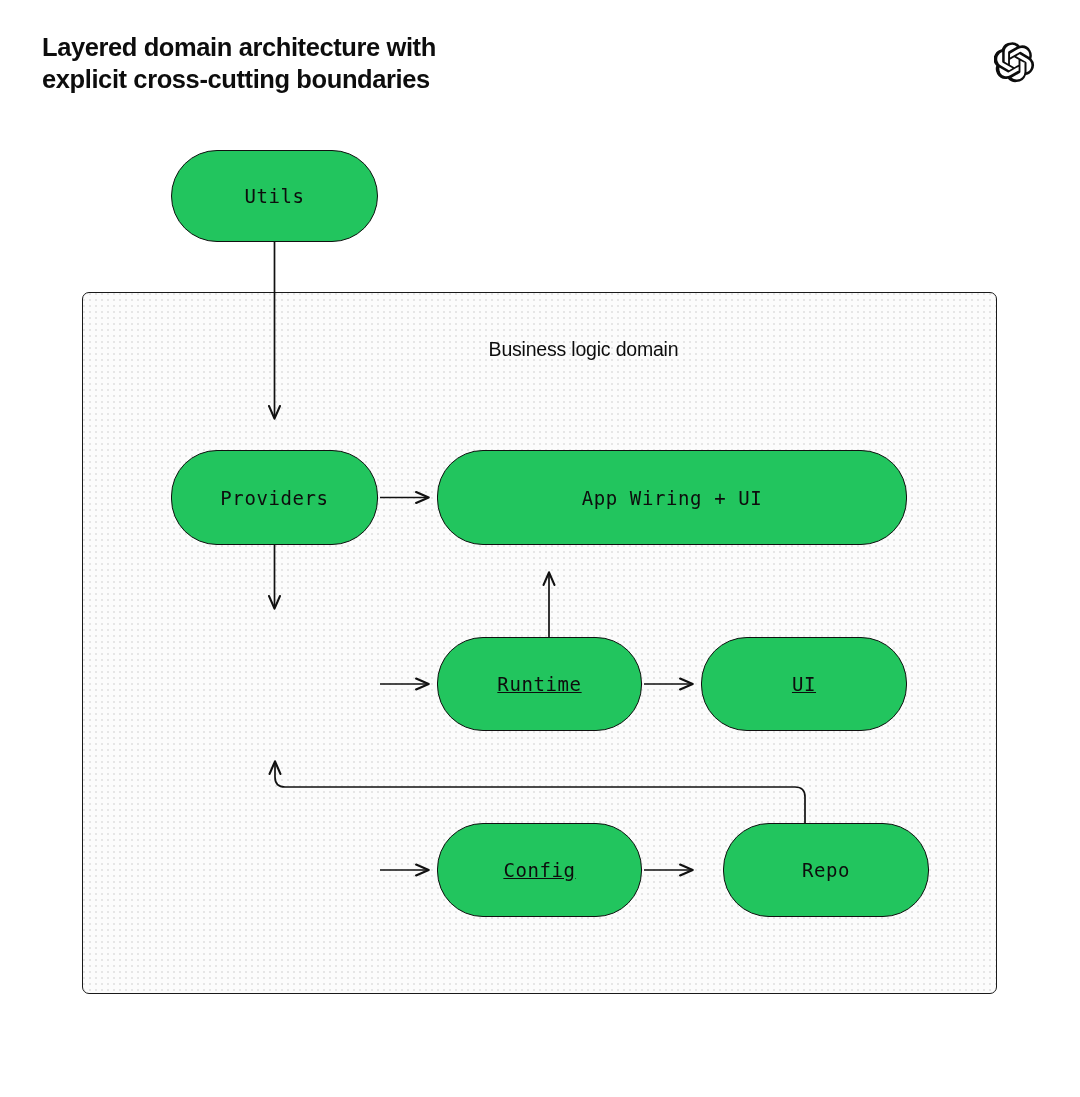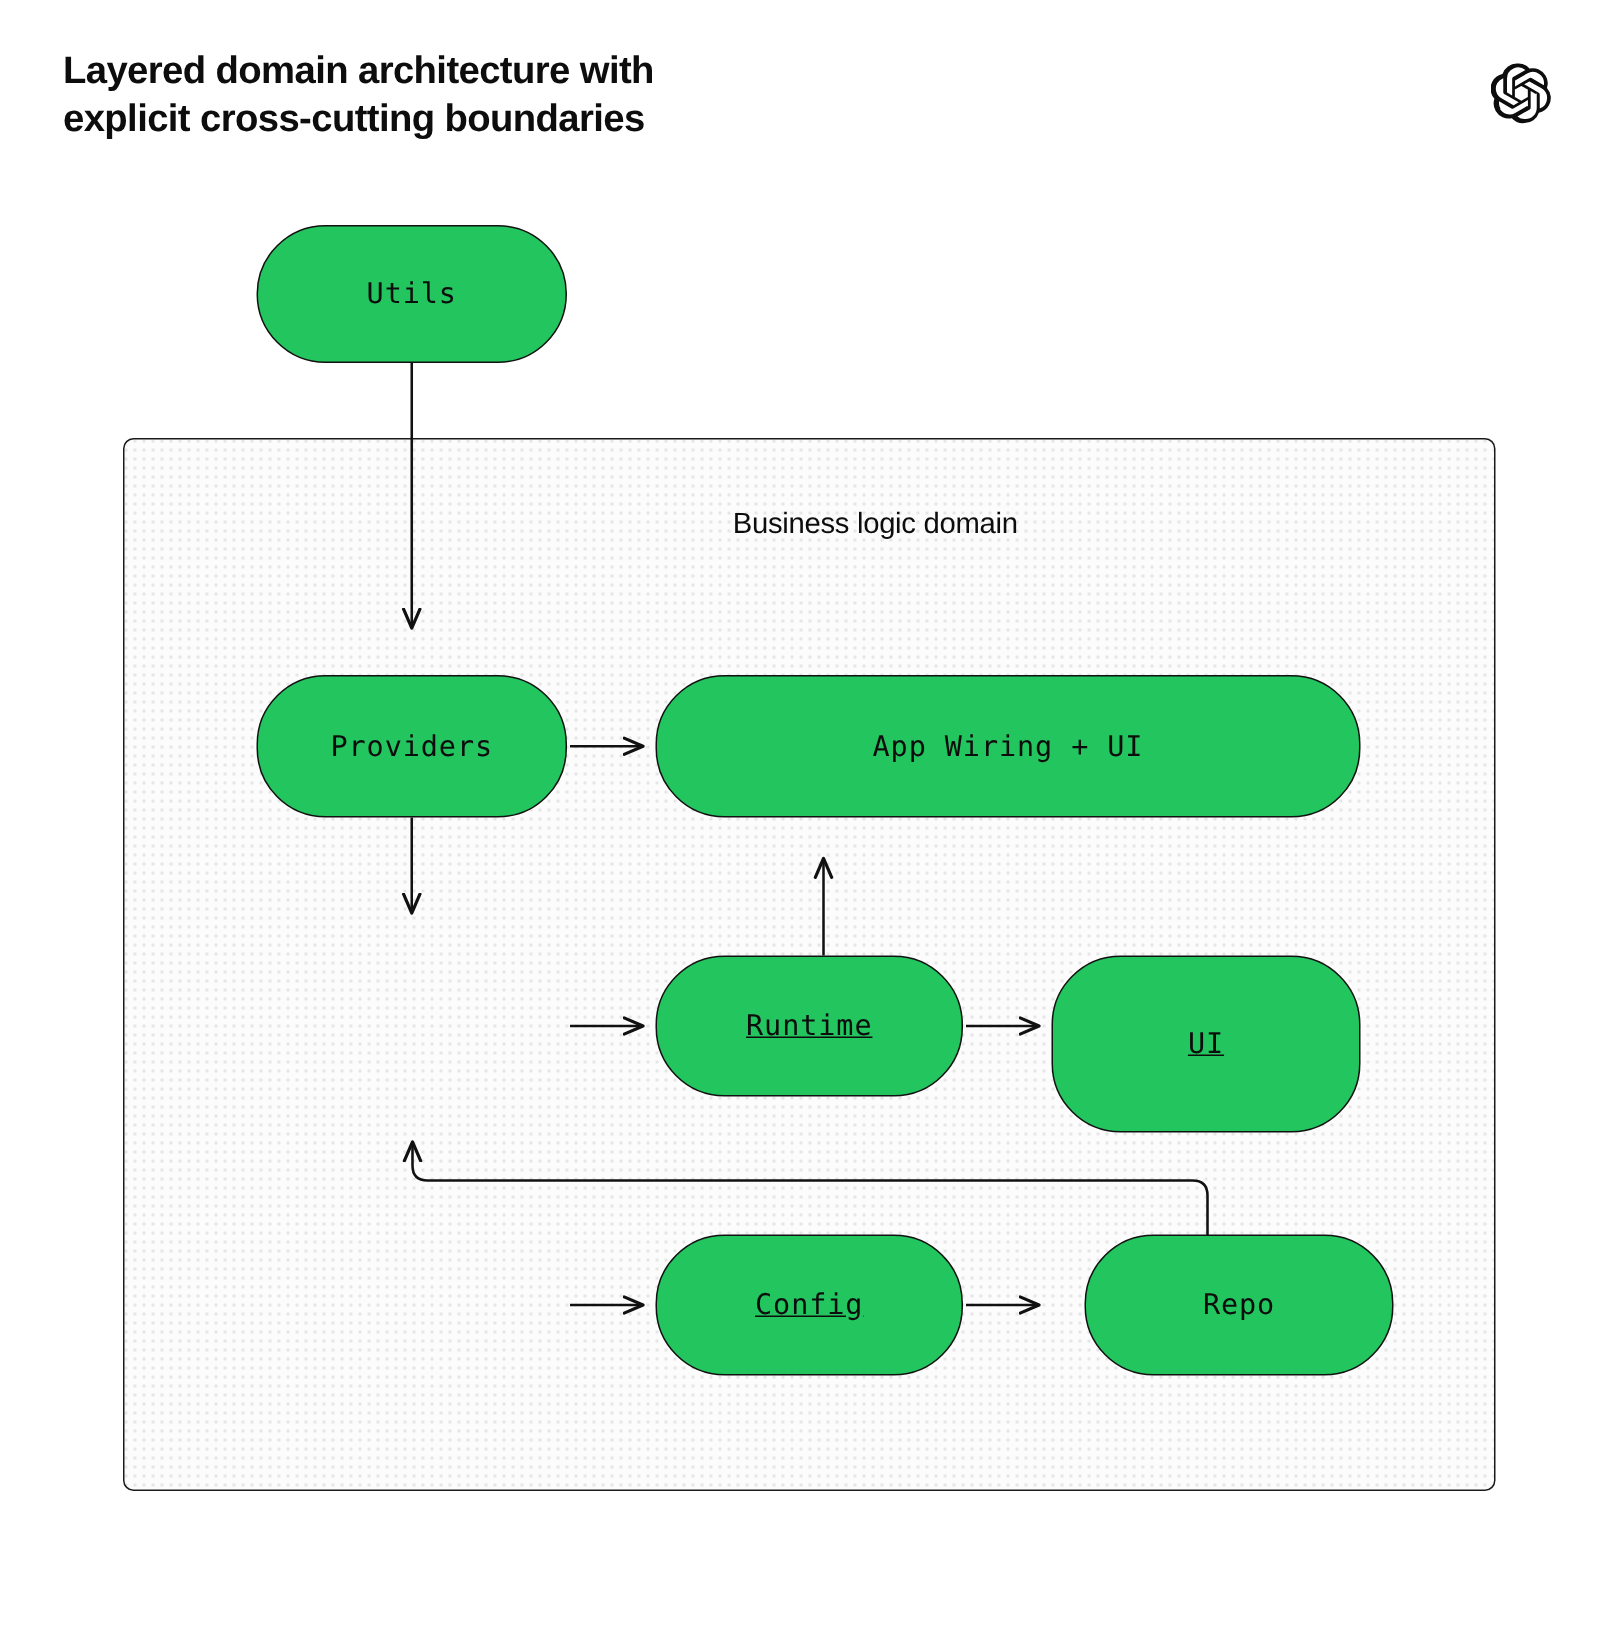--- a/index.html
+++ b/index.html
@@ -102,21 +102,21 @@
     font-size: 19px;
     letter-spacing: 0.6px;
     color: #0d0d0d;
   }
 
   .node-utils      { left: 171px; top: 150px; width: 207px; height: 92px; }
   .node-providers  { left: 171px; top: 450px; width: 207px; height: 95px; }
   .node-appwiring  { left: 437px; top: 450px; width: 470px; height: 95px; }
   .node-service    { left: 171px; top: 637px; width: 207px; height: 94px; }
   .node-runtime    { left: 437px; top: 637px; width: 205px; height: 94px; text-decoration: underline; }
-  .node-ui         { left: 701px; top: 637px; width: 206px; height: 118px; text-decoration: underline; }
+  .node-ui         { left: 701px; top: 637px; width: 206px; height: 94px; text-decoration: underline; }
   .node-types      { left: 171px; top: 823px; width: 207px; height: 94px; }
   .node-config     { left: 437px; top: 823px; width: 205px; height: 94px; text-decoration: underline; }
   .node-repo       { left: 723px; top: 823px; width: 206px; height: 94px; }
 </style>
 </head>
 <body>
 
 <div class="page-title">Layered domain architecture with
 explicit cross-cutting boundaries</div>
 

